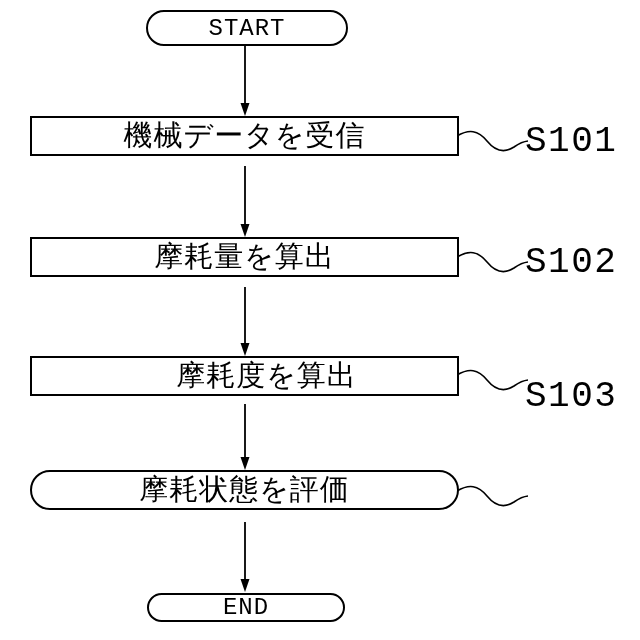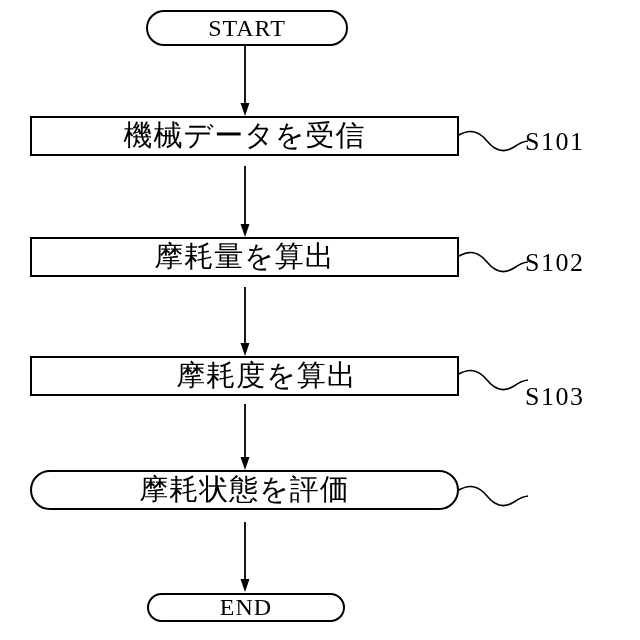--- a/index.html
+++ b/index.html
@@ -5,21 +5,21 @@
   html, body {
     margin: 0;
     padding: 0;
     background: #ffffff;
   }
   #canvas {
     position: relative;
     width: 640px;
     height: 640px;
     background: #ffffff;
-    font-family: Liberation Serif, serif;
+    font-family: Liberation Mono, monospace;
     color: #000000;
     overflow: hidden;
   }
   #connector-layer {
     position: absolute;
     left: 0;
     top: 0;
     pointer-events: none;
   }
   .terminal {
@@ -55,21 +55,21 @@
   #process-box-1 { top: 116px; }
   #process-box-2 { top: 237px; }
   #process-box-3 { top: 356px; padding-left: 44px; }
   #process-box-4 { top: 470px; border-radius: 20px; }
   .step-label {
     position: absolute;
     left: 525px;
     width: 110px;
     height: 38px;
     line-height: 38px;
-    font-size: 26px;
+    font-size: 36px;
     letter-spacing: 1.5px;
     white-space: nowrap;
   }
   #step-label-1 { top: 123px; }
   #step-label-2 { top: 244px; }
   #step-label-3 { top: 362px; margin-top: 16px; }
   #step-label-4 { top: 477px; }
 </style>
 </head>
 <body>

